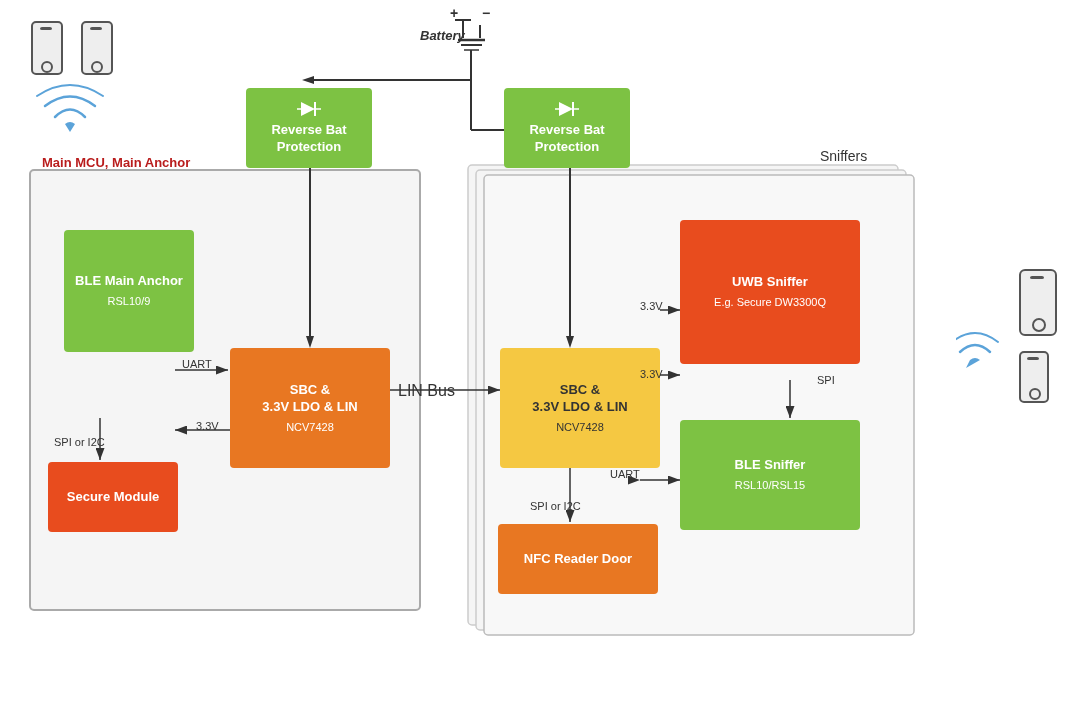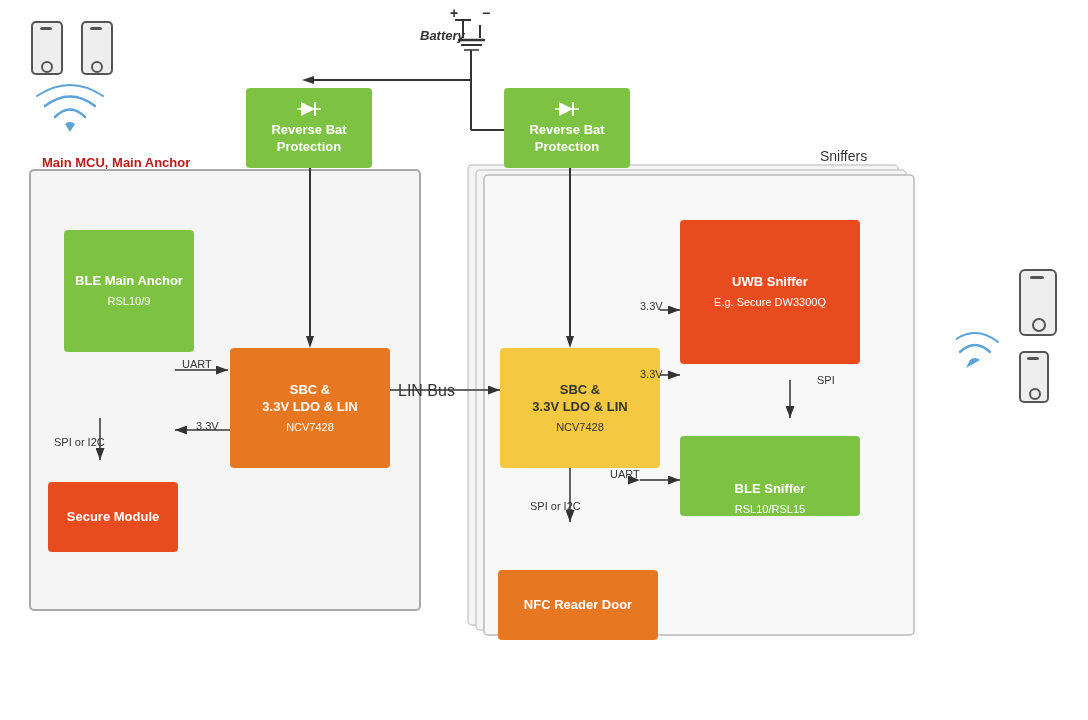--- a/index.html
+++ b/index.html
@@ -160,21 +160,21 @@
 
   <div style="position:absolute; top:155px; left:42px; font-size:13px; font-weight:bold; color:#b91c1c;">Main MCU, Main Anchor</div>
 
   <div style="position:absolute; top:148px; left:820px; font-size:14px; color:#333;">Sniffers</div>
 
   <div class="block block-green" style="position:absolute; top:230px; left:64px; width:130px; height:122px;">
     <span>BLE Main Anchor</span>
     <span class="block-subtitle">RSL10/9</span>
   </div>
 
-  <div class="block block-red-orange" style="position:absolute; top:462px; left:48px; width:130px; height:70px;margin-top:20px;">
+  <div class="block block-red-orange" style="position:absolute; top:462px; left:48px; width:130px; height:70px;">
     <span>Secure Module</span>
   </div>
 
   <div class="block block-green" style="position:absolute; top:88px; left:246px; width:126px; height:80px;">
 
     <svg width="24" height="18" viewBox="0 0 24 18" style="margin-bottom:4px;">
       <polygon points="4,2 4,16 18,9" fill="#fff"></polygon>
       <line x1="18" y1="2" x2="18" y2="16" stroke="#fff" stroke-width="2"></line>
       <line x1="4" y1="9" x2="0" y2="9" stroke="#fff" stroke-width="1.5"></line>
       <line x1="18" y1="9" x2="24" y2="9" stroke="#fff" stroke-width="1.5"></line>
@@ -202,26 +202,26 @@
   <div class="block block-yellow" style="position:absolute; top:348px; left:500px; width:160px; height:120px;">
     <span>SBC &amp;<br>3.3V LDO &amp; LIN</span>
     <span class="block-subtitle">NCV7428</span>
   </div>
 
   <div class="block block-red-orange" style="position:absolute; top:220px; left:680px; width:180px; height:144px;">
     <span>UWB Sniffer</span>
     <span class="block-subtitle">E.g. Secure DW3300Q</span>
   </div>
 
-  <div class="block block-green" style="position:absolute; top:436px; left:680px; width:180px; height:80px;justify-content:flex-end;">
+  <div class="block block-green" style="position:absolute; top:420px; left:680px; width:180px; height:110px;">
     <span>BLE Sniffer</span>
     <span class="block-subtitle">RSL10/RSL15</span>
   </div>
 
-  <div class="block block-orange" style="position:absolute; top:524px; left:498px; width:160px; height:70px;margin-top:46px;">
+  <div class="block block-orange" style="position:absolute; top:524px; left:498px; width:160px; height:70px;">
     <span>NFC Reader Door</span>
   </div>
 
   <div style="position:absolute; top:358px; left:182px; font-size:11px; color:#333;">UART</div>
   <div style="position:absolute; top:382px; left:398px; font-size:16px; color:#333;">LIN Bus</div>
   <div style="position:absolute; top:468px; left:610px; font-size:11px; color:#333;">UART</div>
   <div style="position:absolute; top:436px; left:54px; font-size:11px; color:#333;">SPI or I2C</div>
   <div style="position:absolute; top:420px; left:196px; font-size:11px; color:#333;">3.3V</div>
   <div style="position:absolute; top:300px; left:640px; font-size:11px; color:#333;">3.3V</div>
   <div style="position:absolute; top:368px; left:640px; font-size:11px; color:#333;">3.3V</div>

